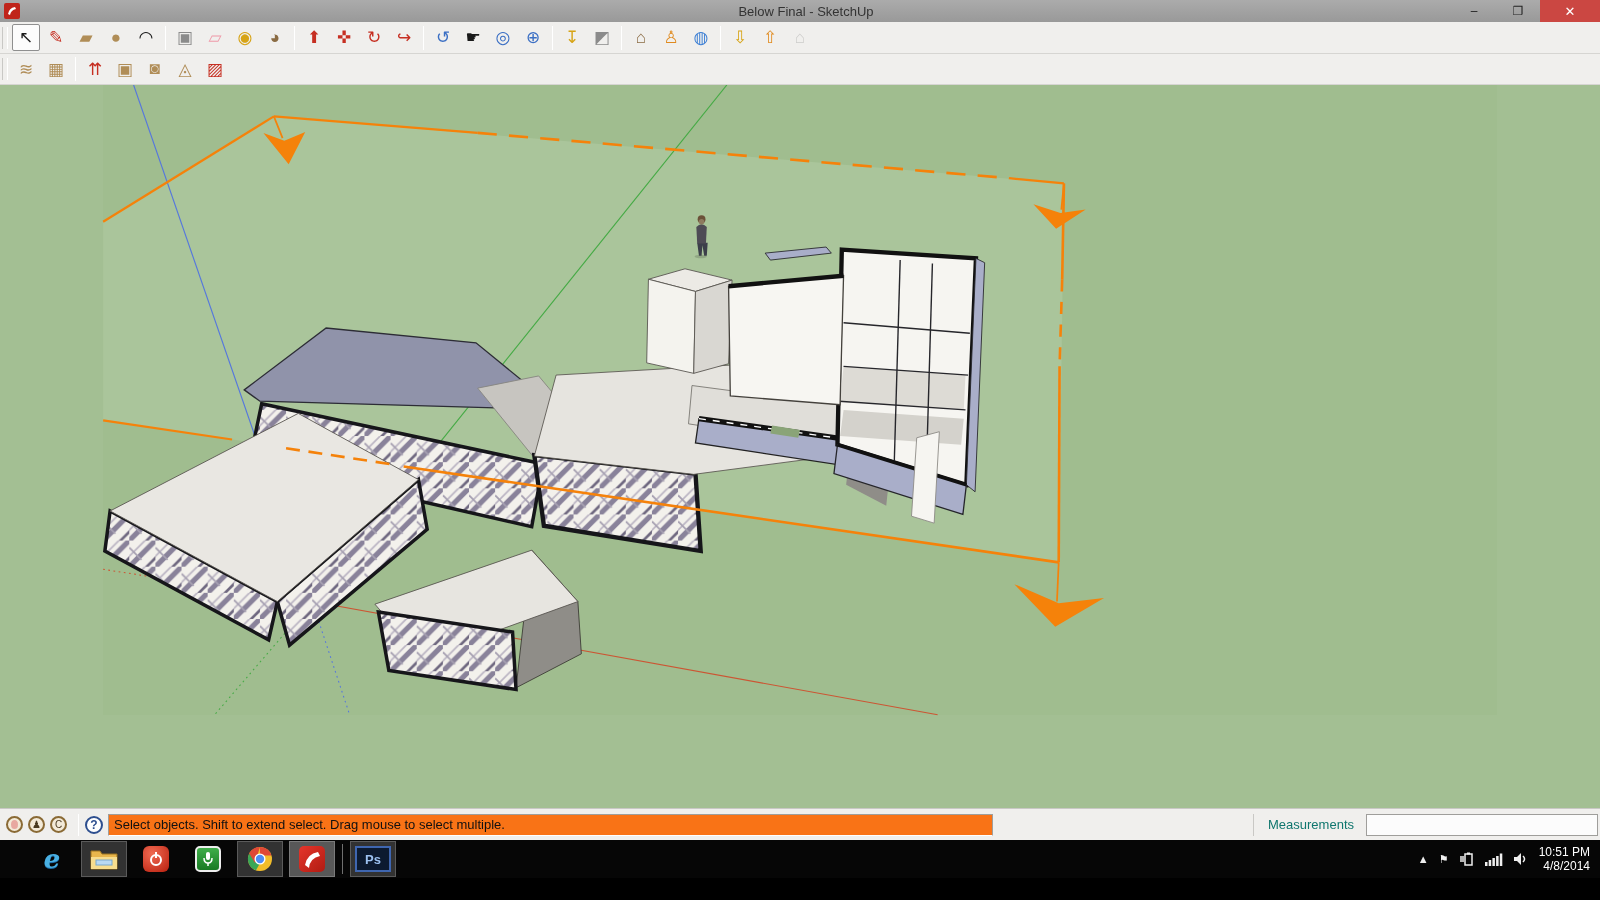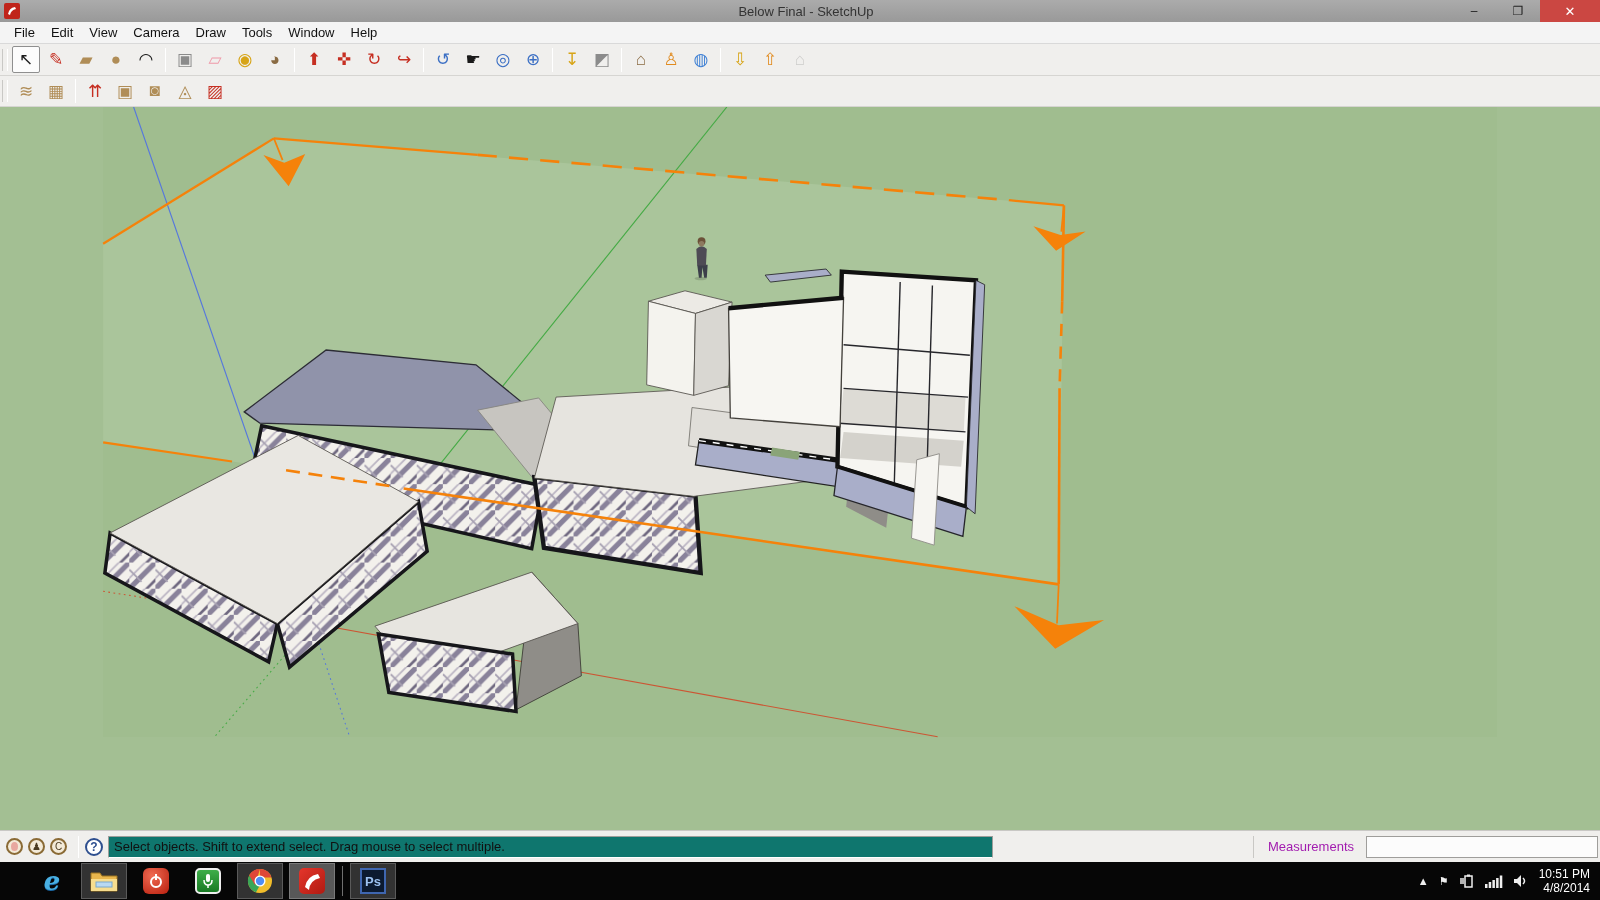--- a/index.html
+++ b/index.html
@@ -35,37 +35,37 @@
   .viewport { height:723px; position:relative; background:#a3bf93; }
   .viewport svg { display:block; }
 
   
   .statusbar { height:32px; background:#f0efed; border-top:1px solid #c9c8c5; display:flex; align-items:center; padding:0 2px 0 6px; }
   .sb-circle { width:17px; height:17px; border-radius:50%; border:2px solid #8a6a35; background:#f3ead8; margin-right:5px;
                display:flex; align-items:center; justify-content:center; font-size:10px; color:#4a3a20; }
   .sb-dot { width:7px; height:9px; border-radius:50%; background:#e8a8a0; }
   .sb-sep { width:1px; height:22px; background:#c9c8c5; margin:0 6px; border-right:1px solid #fff; }
   .sb-help { width:18px; height:18px; border-radius:50%; background:#fff; border:2px solid #2e4f8f; color:#2e4f8f; font-weight:bold; font-size:12px; display:flex; align-items:center; justify-content:center; margin-right:5px; }
-  .sb-tip { flex:0 0 885px; height:22px; line-height:20px; background:#0f766e; border:1px solid #9f9e9b; border-bottom-color:#fff; padding:0 5px; font-size:13px; color:#111; }
+  .sb-tip { flex:0 0 885px; height:22px; line-height:20px; background:#f97316; border:1px solid #9f9e9b; border-bottom-color:#fff; padding:0 5px; font-size:13px; color:#111; }
   .sb-space { flex:1; }
-  .sb-meas-label { font-size:13px; color:#a21caf; padding:0 12px 0 14px; border-left:1px solid #c9c8c5; height:22px; line-height:22px; }
+  .sb-meas-label { font-size:13px; color:#0f766e; padding:0 12px 0 14px; border-left:1px solid #c9c8c5; height:22px; line-height:22px; }
   .sb-meas { width:232px; height:22px; border:1px solid #9f9e9b; background:#fcfcfc; font-size:12px; padding:0 4px; }
 
   
   .taskbar { height:38px; background:#060606; display:flex; align-items:center; }
   .task-icons { display:flex; align-items:center; height:38px; margin-left:26px; }
   .task-tile { width:46px; height:36px; margin:1px 3px; display:flex; align-items:center; justify-content:center; }
   .task-tile.open { background:#323232; border:1px solid #5a5a5a; }
   .task-tile.active { background:#585858; border:1px solid #7a7a7a; }
   .task-group-sep { width:1px; height:30px; background:#6f6f6f; margin:0 4px; }
   .ie-e { font-family:"DejaVu Serif", serif; font-style:italic; font-weight:bold; font-size:26px; color:#49b0e3; text-shadow:0 1px 0 #1a6aa8; }
   .power-app { width:26px; height:26px; border-radius:6px; background:radial-gradient(circle at 35% 30%, #f06a52, #b81f0e); display:flex; align-items:center; justify-content:center; }
   .mic-app { width:26px; height:26px; border-radius:5px; background:linear-gradient(#3fae4a,#187a23); border:2px solid #eee; display:flex; align-items:center; justify-content:center; }
   .su-app { width:26px; height:26px; border-radius:5px; background:linear-gradient(135deg,#e5352b,#b01b12); position:relative; }
-  .ps-app { width:26px; height:26px; background:#0c1a30; border:2px solid #3f66b0; color:#9cc1f0; font-size:13px; font-weight:bold; display:flex; align-items:center; justify-content:center; }
+  .ps-app { width:36px; height:26px; background:#0c1a30; border:2px solid #3f66b0; color:#9cc1f0; font-size:13px; font-weight:bold; display:flex; align-items:center; justify-content:center; }
   .tray { margin-left:auto; display:flex; align-items:center; gap:10px; padding-right:10px; color:#fff; }
   .tray .glyph { font-size:11px; color:#eee; }
   .tray-clock { text-align:right; font-size:12px; line-height:14px; color:#fff; }
 </style>
 </head>
 <body>
 
 <div class="app">
 
   <div class="titlebar">
@@ -74,30 +74,20 @@
       <path d="M4 11 Q5 5 11 4 L12 6 Q7 7 6 12 Z" fill="#fff"></path>
     </svg>
     <div class="tb-title">Below Final - SketchUp</div>
     <div class="tb-controls">
       <div class="tb-btn">–</div>
       <div class="tb-btn">❐</div>
       <div class="tb-btn close">✕</div>
     </div>
   </div>
 
-  <div class="menubar">
-    <div class="menu-item">File</div>
-    <div class="menu-item">Edit</div>
-    <div class="menu-item">View</div>
-    <div class="menu-item">Camera</div>
-    <div class="menu-item">Draw</div>
-    <div class="menu-item">Tools</div>
-    <div class="menu-item">Window</div>
-    <div class="menu-item">Help</div>
-  </div>
 
   <div class="toolbar row1">
     <div class="tb-grip"></div>
     <div class="tbtn pressed">
         <span class="g-black">↖</span>
       </div>
     <div class="tbtn">
         <span class="g-red">✎</span>
       </div>
     <div class="tbtn">

